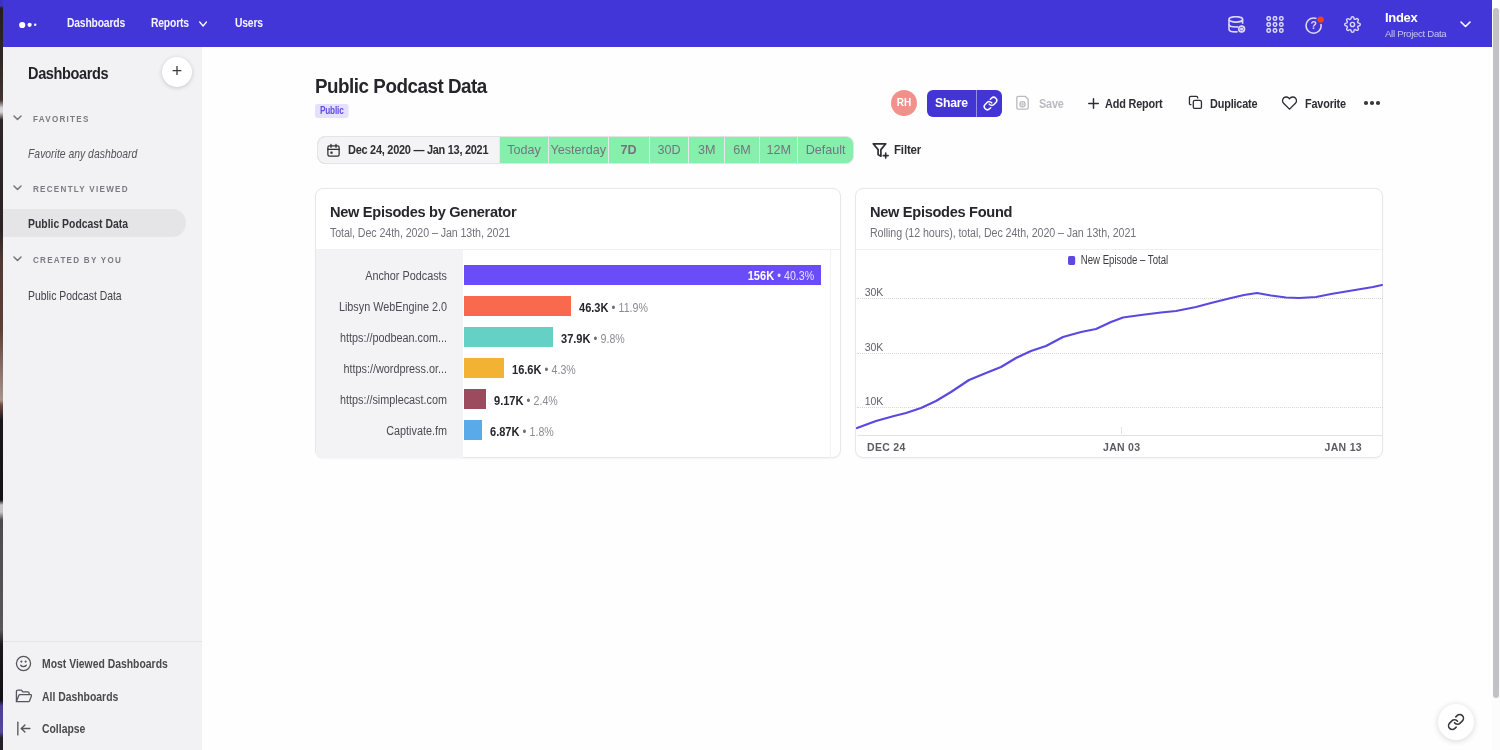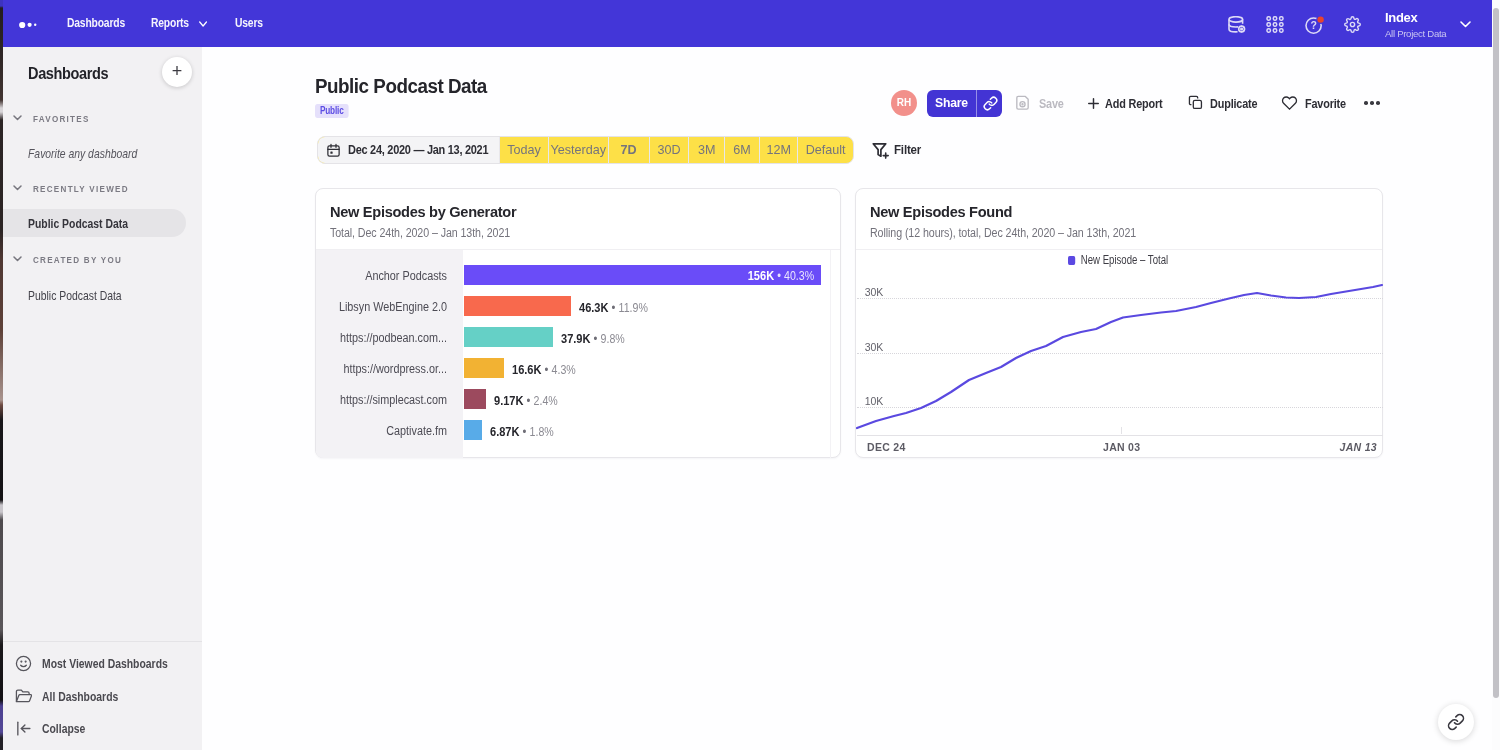--- a/index.html
+++ b/index.html
@@ -59,21 +59,21 @@
   #sharebtn .lab { position:absolute; left:0; top:0; width:49px; text-align:center; line-height:27px; color:#fff; font-size:12.2px; font-weight:bold; letter-spacing:-0.2px;}
   #sharebtn .div { position:absolute; left:49px; top:0; width:1px; height:27px; background:rgba(255,255,255,.45); }
   #sharebtn svg { position:absolute; left:56px; top:6px; }
   .hact { position:absolute; top:96px; font-size:12.8px; font-weight:bold; color:#2d2d34; letter-spacing:-0.2px; white-space:nowrap; transform:scaleX(.85); transform-origin:0 50%;}
   .hico { position:absolute; top:95px; }
   #save-t { color:#bbbac1; }
   #dots3 { position:absolute; left:1364px; top:101px; display:flex; }
   #dots3 i { display:inline-block; width:3.6px; height:3.6px; border-radius:50%; background:#3a3a41; margin-right:2.6px;}
 
   
-  #datebar { position:absolute; left:317px; top:136px; height:28px; width:537px; background:#fde047;
+  #datebar { position:absolute; left:317px; top:136px; height:28px; width:537px; background:#86efac;
     border:1px solid #e4e3e7; border-radius:8px; display:flex; }
   #datebar .seg { height:26px; line-height:26px; font-size:12.6px; color:#75747d; text-align:center;
     border-left:1px solid #e8e7eb; }
   #datebar .seg.first { border-left:none; background:#f4f4f6; border-radius:7px 0 0 7px; color:#2d2d34; font-weight:bold;
     display:flex; align-items:center; padding:0 6px 0 8px; font-size:12.2px; letter-spacing:-0.3px; white-space:nowrap;}
   #datebar .seg.first svg { margin-right:7px; flex:0 0 auto; }
   #datebar .seg.last { border-radius:0 7px 7px 0; }
   #filter { position:absolute; left:894px; top:142px; font-size:12.8px; font-weight:bold; color:#2d2d34; letter-spacing:-0.2px; transform:scaleX(.9); transform-origin:0 50%;}
 
   
@@ -316,21 +316,21 @@
   <div class="ylab" style="top:97px;">30K</div>
   <div class="ylab" style="top:151.5px;">30K</div>
   <div class="ylab" style="top:206px;">10K</div>
   <div class="grid" style="top:109px;"></div>
   <div class="grid" style="top:163.5px;"></div>
   <div class="grid" style="top:218px;"></div>
   <div id="xaxis"></div>
   <div id="xtick"></div>
   <div class="xlab" style="left:11px;">DEC 24</div>
   <div class="xlab" style="left:247px;">JAN 03</div>
-  <div class="xlab" style="right:5px;font-style:italic;">JAN 13</div>
+  <div class="xlab" style="right:20px;">JAN 13</div>
 
   <svg style="position:absolute; left:0; top:61px;" width="527" height="185" viewBox="0 0 527 185">
     <polyline fill="none" stroke="#5a49e0" stroke-width="2.2" stroke-linejoin="round" stroke-linecap="round" points="1,178 20,171 38,166 50,163 65,158 80,151 95,142 113,130 130,123 145,117 160,108 175,101 190,96 207,87 225,82 240,79 255,72 267,67.5 285,65 305,62.5 320,61 340,57 355,53 373,48.5 388,45 401,43 415,45.5 430,47.5 443,48 460,47 475,44 490,41.5 505,39 517,37 526,35"></polyline>
   </svg>
 </div>
 
 <div id="fab">
   <svg width="18" height="18" viewBox="0 0 24 24" fill="none" stroke="#3a3940" stroke-width="2.1" stroke-linecap="round">
     <path d="M10 13a5 5 0 0 0 7.54.54l3-3a5 5 0 0 0-7.07-7.07l-1.72 1.71"></path>
     <path d="M14 11a5 5 0 0 0-7.54-.54l-3 3a5 5 0 0 0 7.07 7.07l1.71-1.71"></path>

